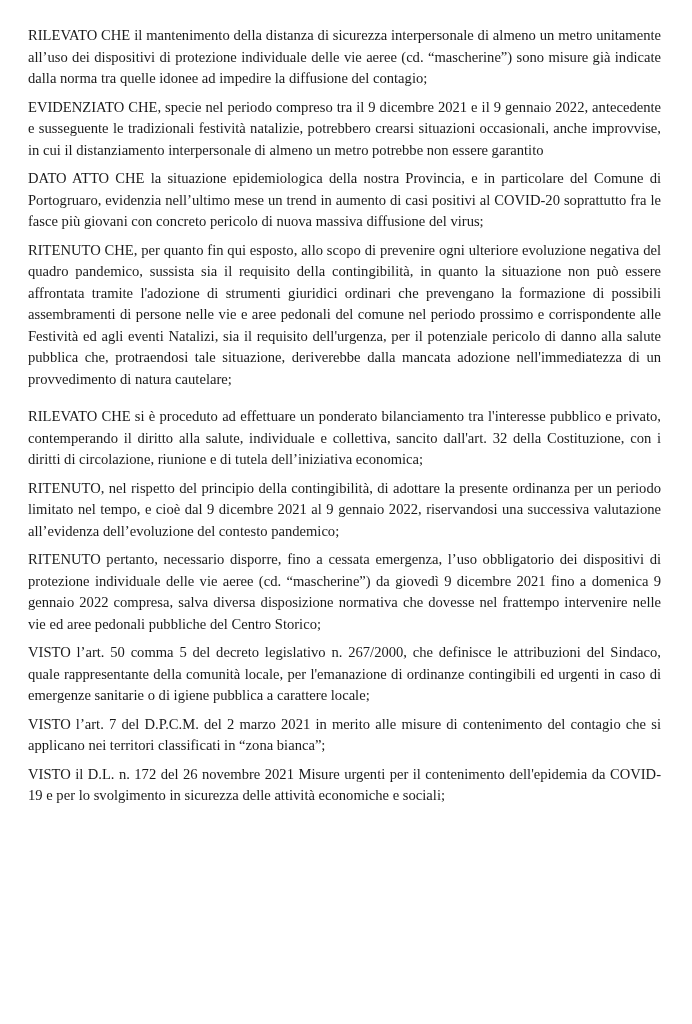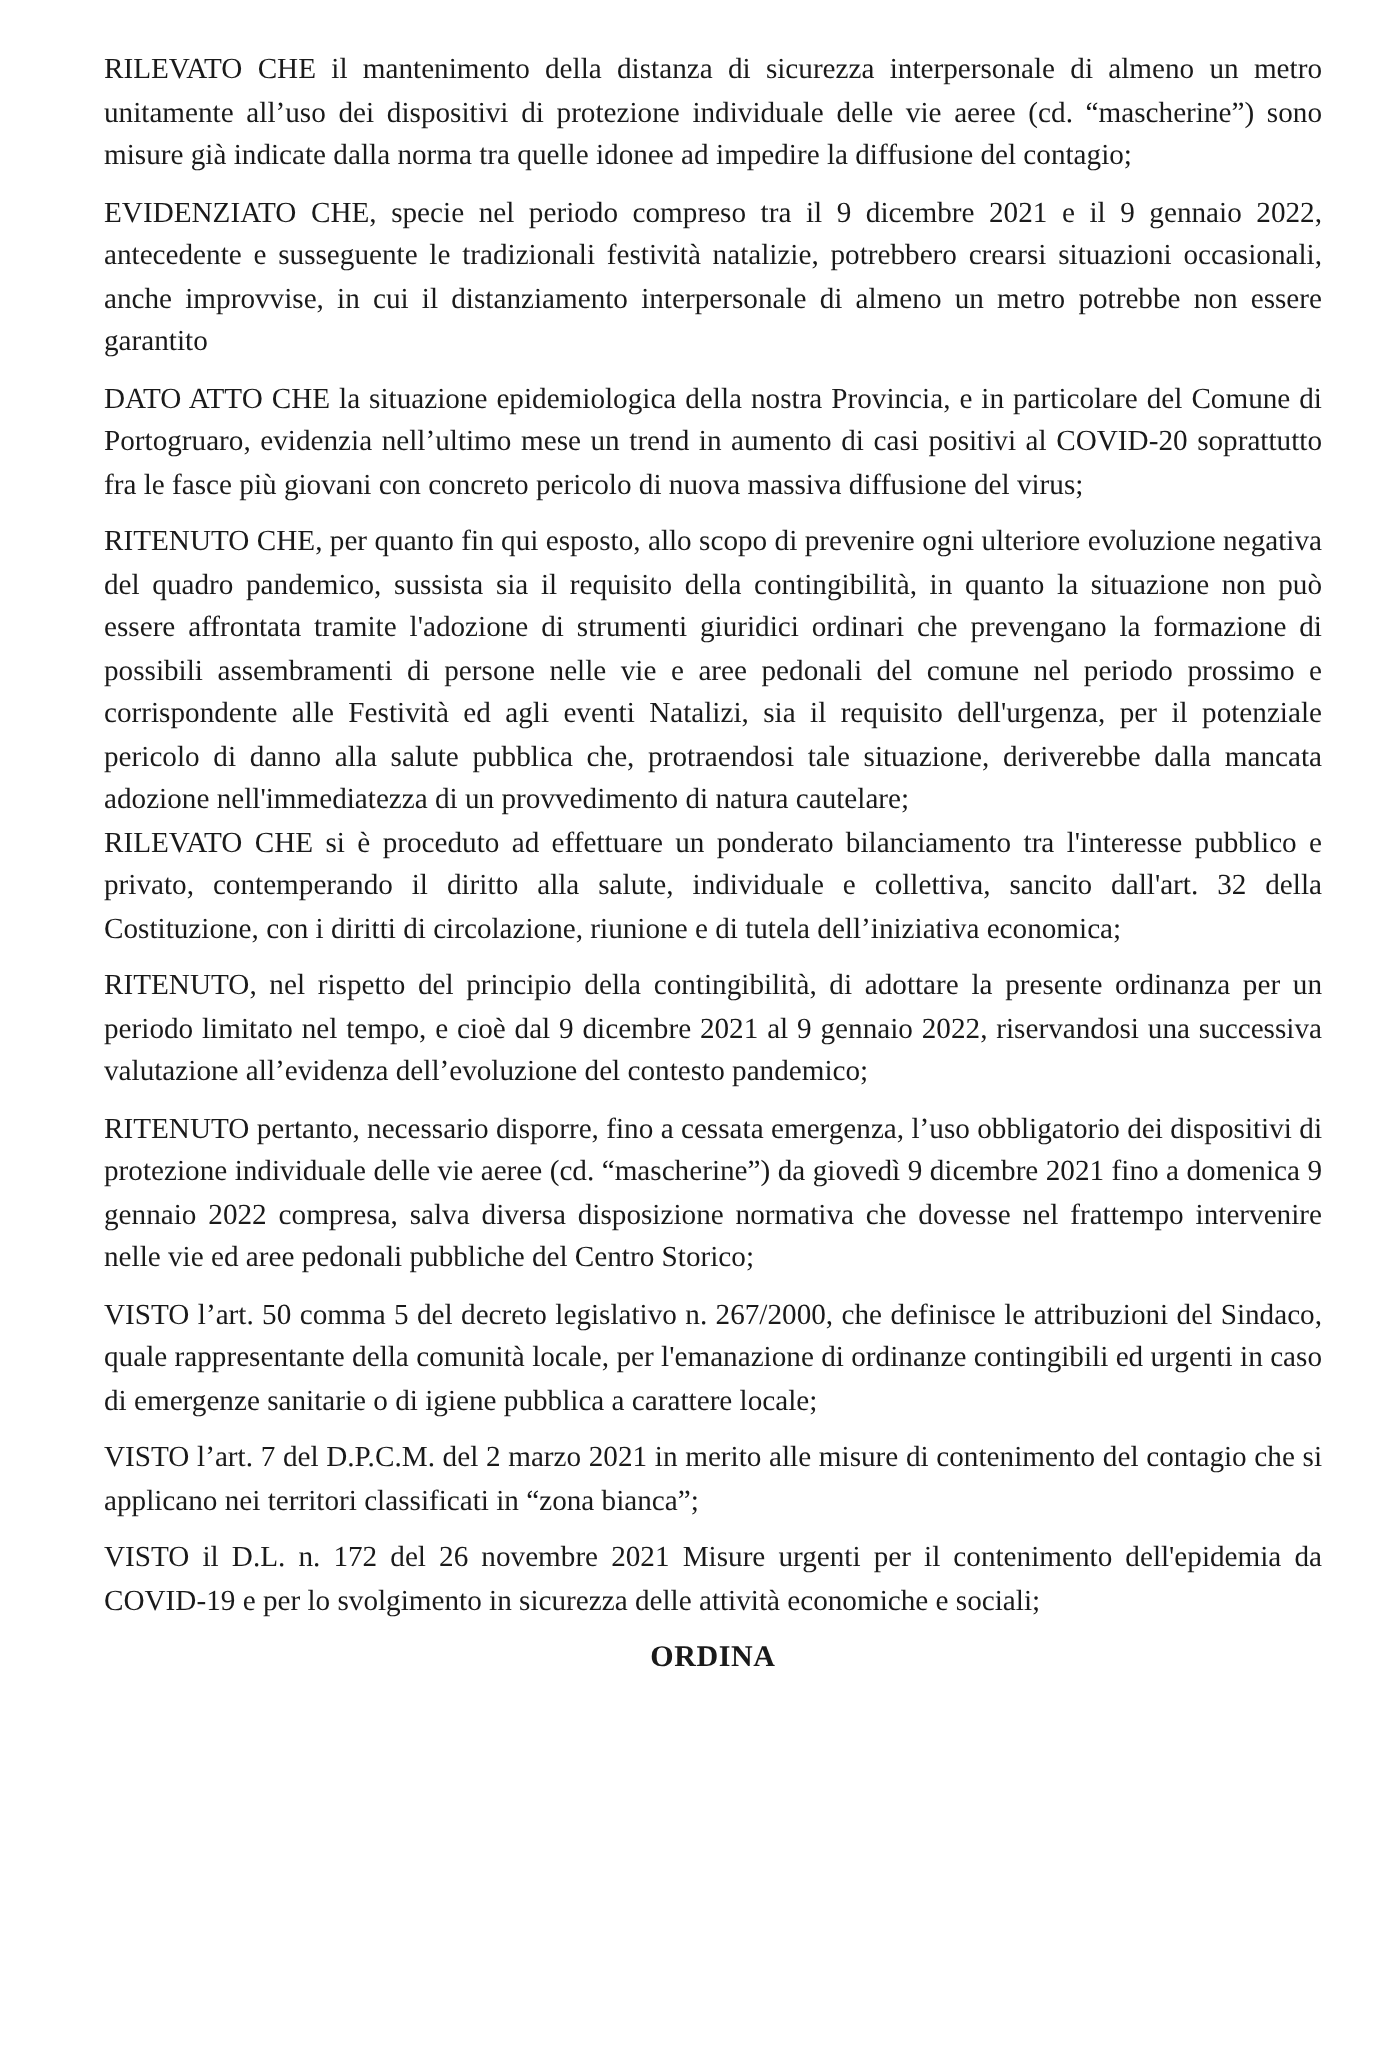--- a/index.html
+++ b/index.html
@@ -8,35 +8,35 @@
     background: #ffffff;
     width: 692px;
     height: 1024px;
     overflow: hidden;
   }
   .page {
     box-sizing: border-box;
     width: 692px;
     height: 1024px;
     background: #ffffff;
-    padding: 25px 31px 0 52px;
+    padding: 25px 31px 0 28px;
     font-family: "Liberation Serif", "DejaVu Serif", serif;
     font-size: 14.6px;
     line-height: 21.5px;
     color: #1a1a1a;
     text-align: justify;
     hyphens: none;
     -webkit-hyphens: none;
   }
   .page p {
     margin: 0 0 7px 0;
     padding: 0;
   }
   .page p.no-gap {
-    margin-bottom: 0;
+    margin-bottom: 16px;
   }
   .ordina {
     margin: 6px 0 0 0;
     text-align: center;
     font-weight: bold;
     font-size: 15px;
     letter-spacing: 0.3px;
   }
 </style>
 </head>
@@ -46,14 +46,13 @@
   <p>RILEVATO CHE il mantenimento della distanza di sicurezza interpersonale di almeno un metro unitamente all’uso dei dispositivi di protezione individuale delle vie aeree (cd. “mascherine”) sono misure già indicate dalla norma tra quelle idonee ad impedire la diffusione del contagio;</p>
   <p>EVIDENZIATO CHE, specie nel periodo compreso tra il 9 dicembre 2021 e il 9 gennaio 2022, antecedente e susseguente le tradizionali festività natalizie, potrebbero crearsi situazioni occasionali, anche improvvise, in cui il distanziamento interpersonale di almeno un metro potrebbe non essere garantito</p>
   <p>DATO ATTO CHE la situazione epidemiologica della nostra Provincia, e in particolare del Comune di Portogruaro, evidenzia nell’ultimo mese un trend in aumento di casi positivi al COVID-20 soprattutto fra le fasce più giovani con concreto pericolo di nuova massiva diffusione del virus;</p>
   <p class="no-gap">RITENUTO CHE, per quanto fin qui esposto, allo scopo di prevenire ogni ulteriore evoluzione negativa del quadro pandemico, sussista sia il requisito della contingibilità, in quanto la situazione non può essere affrontata tramite l'adozione di strumenti giuridici ordinari che prevengano la formazione di possibili assembramenti di persone nelle vie e aree pedonali del comune nel periodo prossimo e corrispondente alle Festività ed agli eventi Natalizi, sia il requisito dell'urgenza, per il potenziale pericolo di danno alla salute pubblica che, protraendosi tale situazione, deriverebbe dalla mancata adozione nell'immediatezza di un provvedimento di natura cautelare;</p>
   <p>RILEVATO CHE si è proceduto ad effettuare un ponderato bilanciamento tra l'interesse pubblico e privato, contemperando il diritto alla salute, individuale e collettiva, sancito dall'art. 32 della Costituzione, con i diritti di circolazione, riunione e di tutela dell’iniziativa economica;</p>
   <p>RITENUTO, nel rispetto del principio della contingibilità, di adottare la presente ordinanza per un periodo limitato nel tempo, e cioè dal 9 dicembre 2021 al 9 gennaio 2022, riservandosi una successiva valutazione all’evidenza dell’evoluzione del contesto pandemico;</p>
   <p>RITENUTO pertanto, necessario disporre, fino a cessata emergenza, l’uso obbligatorio dei dispositivi di protezione individuale delle vie aeree (cd. “mascherine”) da giovedì 9 dicembre 2021 fino a domenica 9 gennaio 2022 compresa, salva diversa disposizione normativa che dovesse nel frattempo intervenire nelle vie ed aree pedonali pubbliche del Centro Storico;</p>
   <p>VISTO l’art. 50 comma 5 del decreto legislativo n. 267/2000, che definisce le attribuzioni del Sindaco, quale rappresentante della comunità locale, per l'emanazione di ordinanze contingibili ed urgenti in caso di emergenze sanitarie o di igiene pubblica a carattere locale;</p>
   <p>VISTO l’art. 7 del D.P.C.M. del 2 marzo 2021 in merito alle misure di contenimento del contagio che si applicano nei territori classificati in “zona bianca”;</p>
   <p>VISTO il D.L. n. 172 del 26 novembre 2021 Misure urgenti per il contenimento dell'epidemia da COVID-19 e per lo svolgimento in sicurezza delle attività economiche e sociali;</p>
-  <h1 class="ordina">ORDINA</h1>
 </div>
 
 </body></html>

